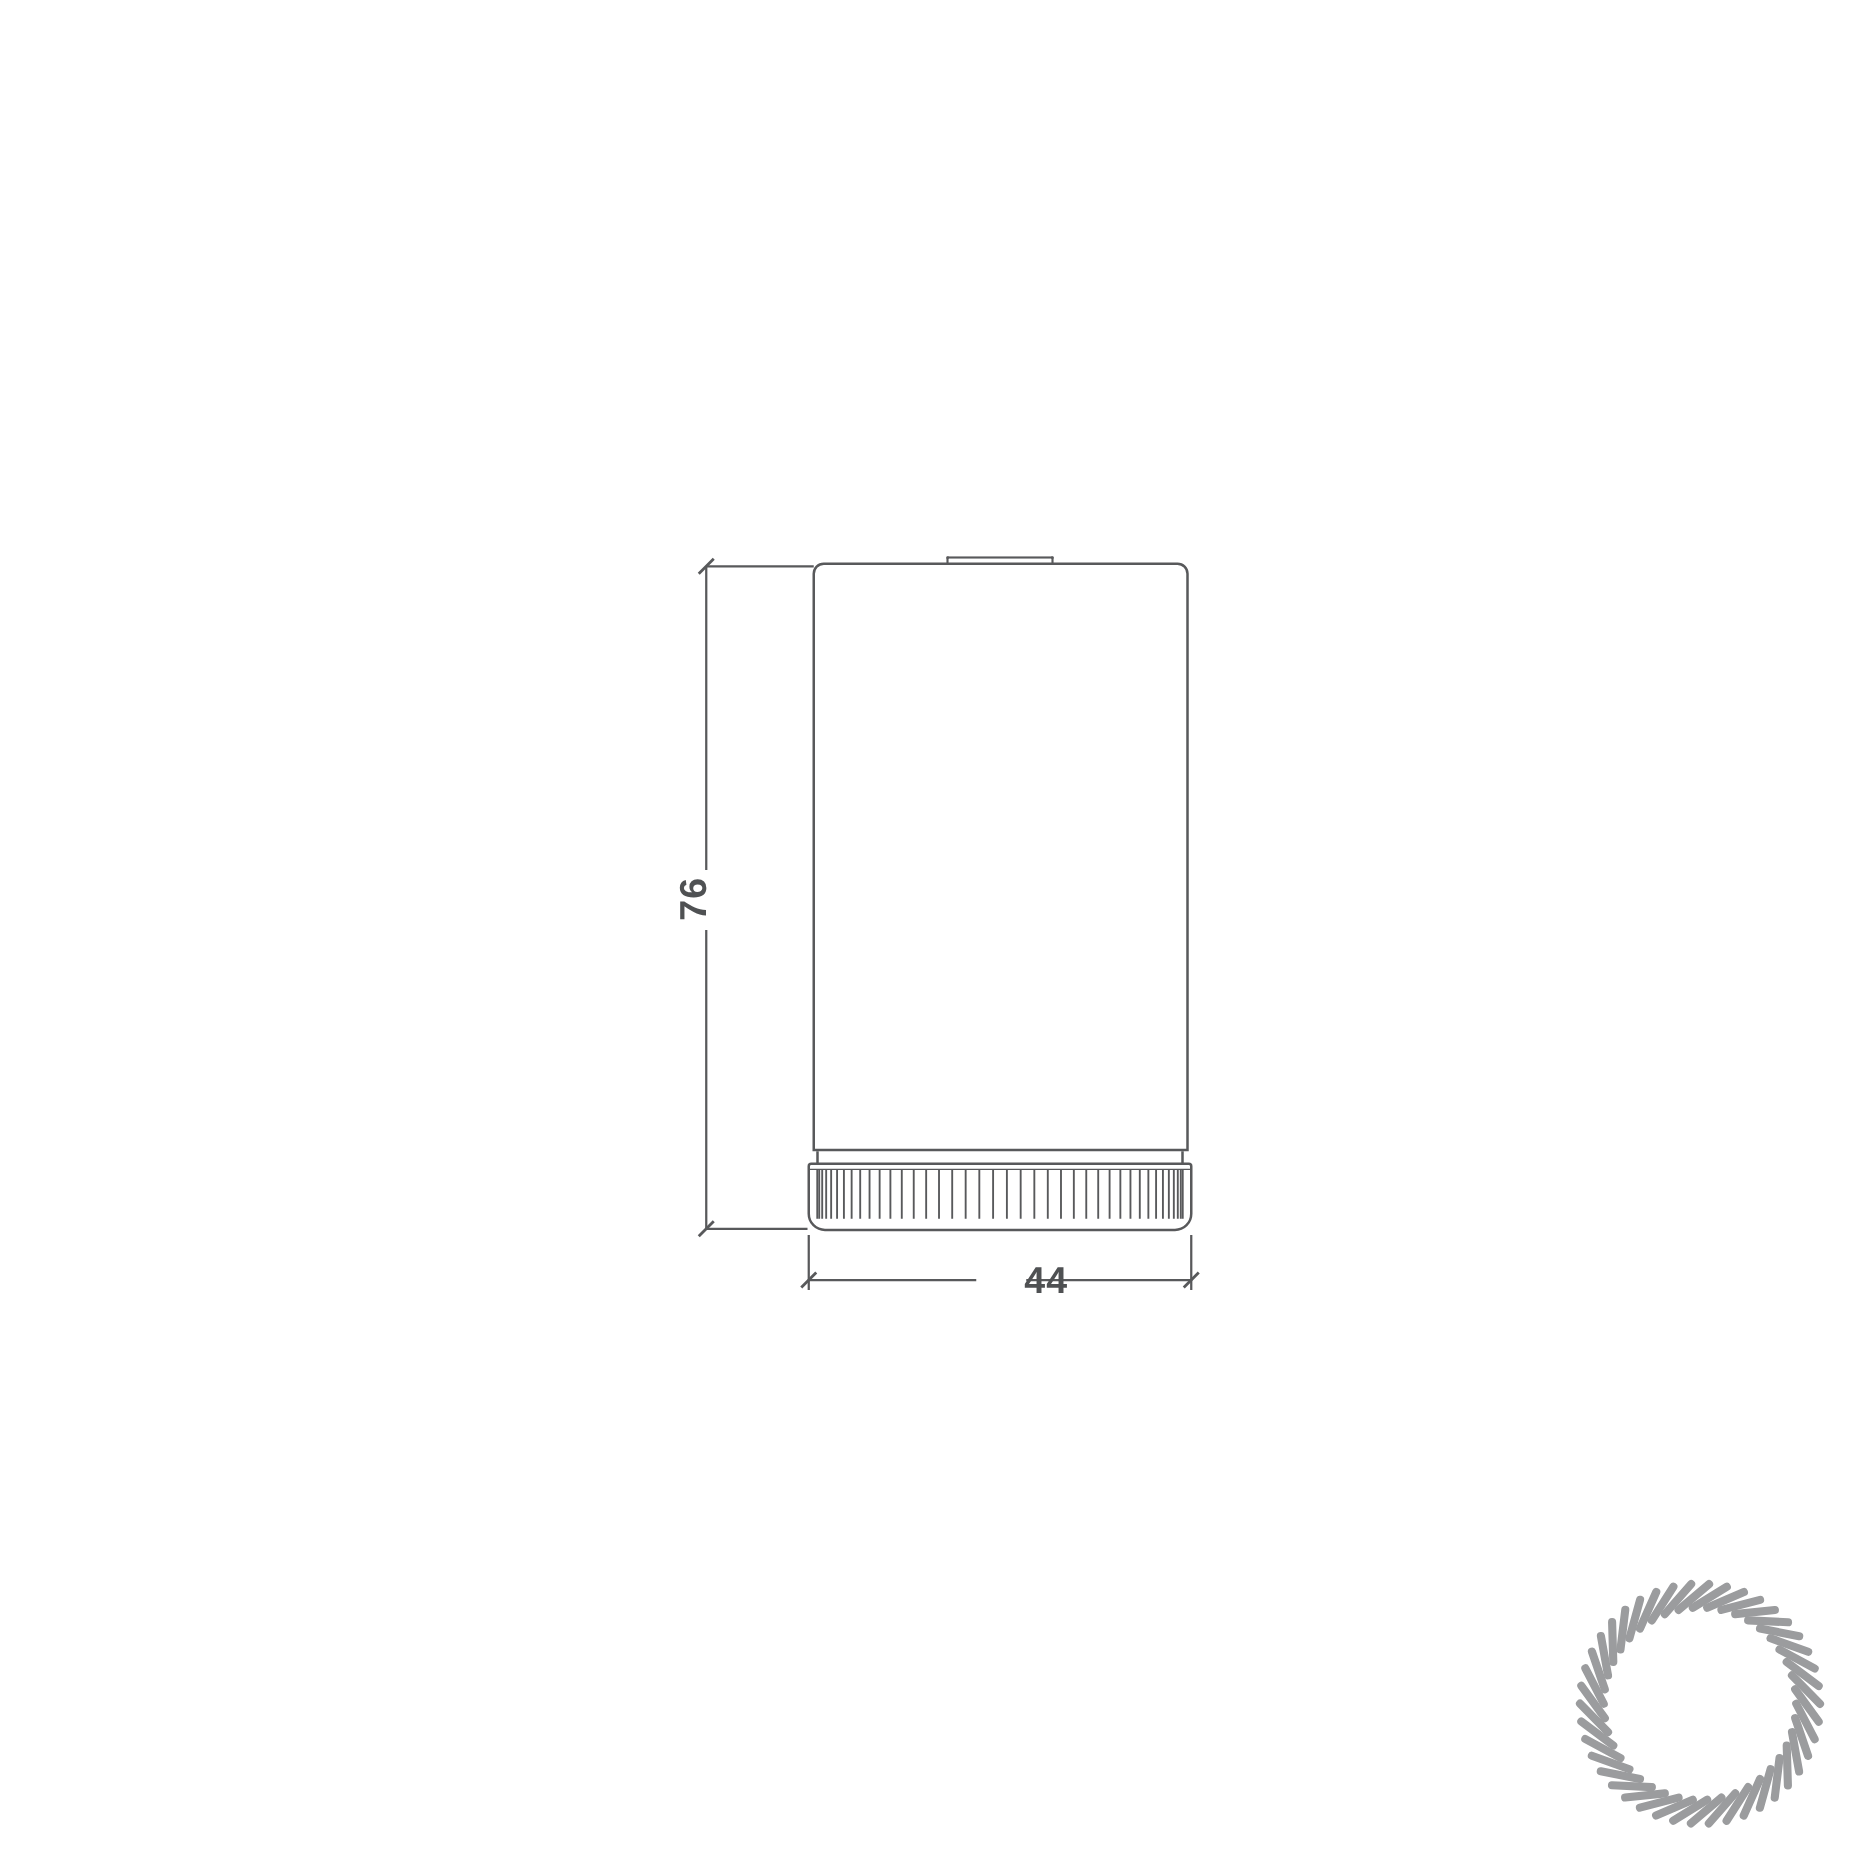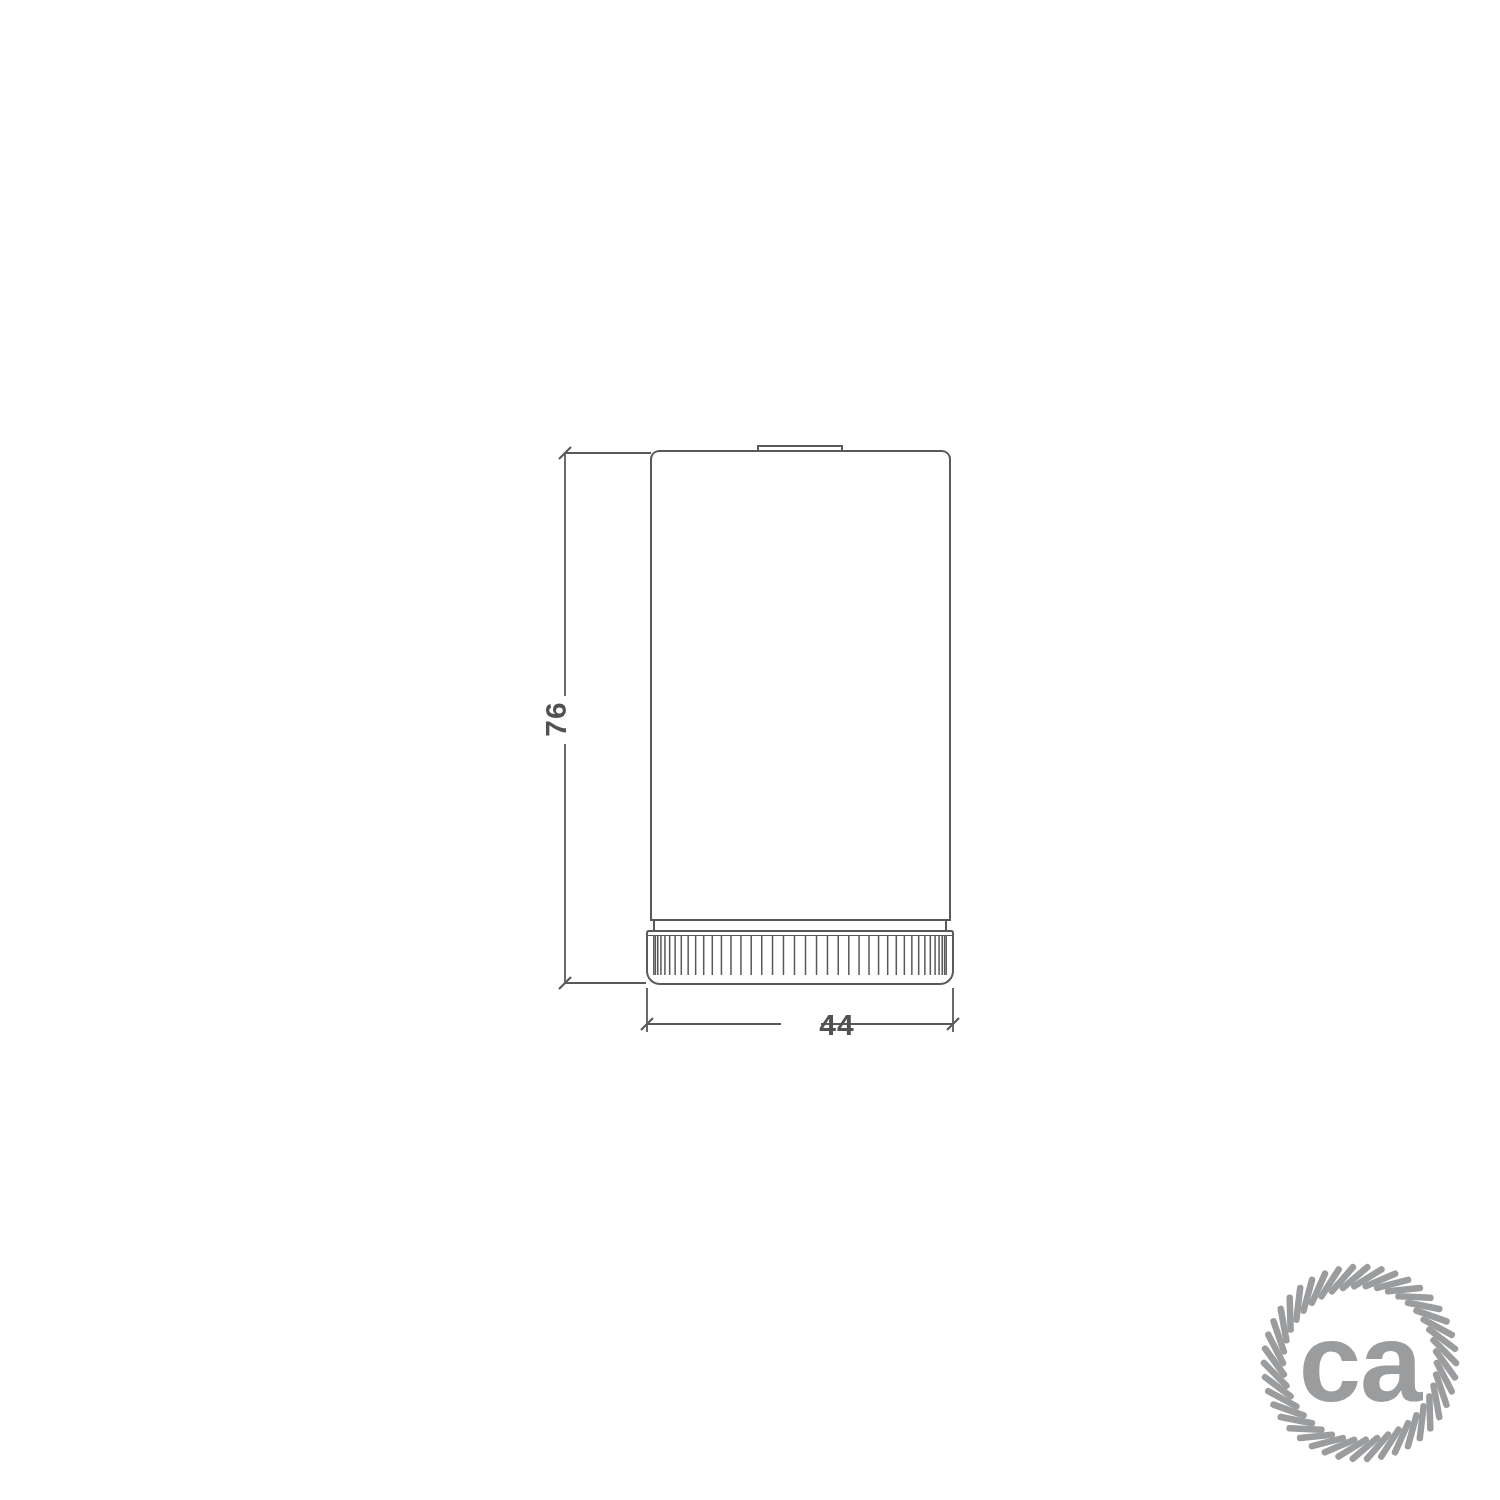--- a/index.html
+++ b/index.html
@@ -196,16 +196,15 @@
         <line x1="122.13" y1="29.93" x2="153.07" y2="21.90" stroke="#9b9c9e" stroke-width="6.5" stroke-linecap="round"></line>
         <line x1="133.13" y1="33.32" x2="164.92" y2="29.99" stroke="#9b9c9e" stroke-width="6.5" stroke-linecap="round"></line>
         <line x1="143.50" y1="38.32" x2="175.43" y2="39.76" stroke="#9b9c9e" stroke-width="6.5" stroke-linecap="round"></line>
         <line x1="153.01" y1="44.80" x2="184.36" y2="50.98" stroke="#9b9c9e" stroke-width="6.5" stroke-linecap="round"></line>
         <line x1="161.44" y1="52.63" x2="191.53" y2="63.42" stroke="#9b9c9e" stroke-width="6.5" stroke-linecap="round"></line>
         <line x1="168.62" y1="61.62" x2="196.76" y2="76.78" stroke="#9b9c9e" stroke-width="6.5" stroke-linecap="round"></line>
         <line x1="174.37" y1="71.59" x2="199.94" y2="90.77" stroke="#9b9c9e" stroke-width="6.5" stroke-linecap="round"></line>
         <line x1="178.58" y1="82.30" x2="201.00" y2="105.08" stroke="#9b9c9e" stroke-width="6.5" stroke-linecap="round"></line>
         <line x1="181.14" y1="93.52" x2="199.92" y2="119.38" stroke="#9b9c9e" stroke-width="6.5" stroke-linecap="round"></line>
       </svg>
-    <div class="logo-text">ca</div>
   </div>
 
 </div>
 
 </body></html>

